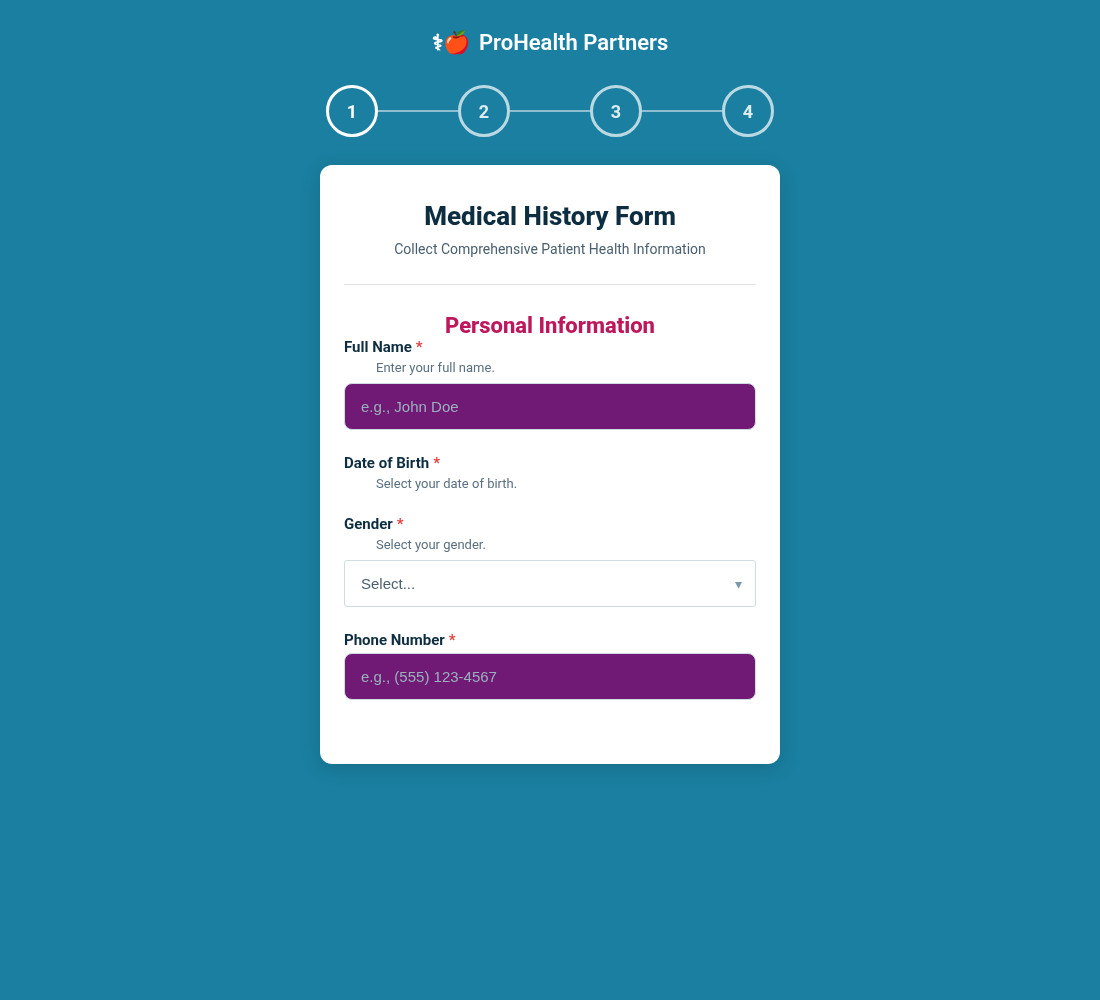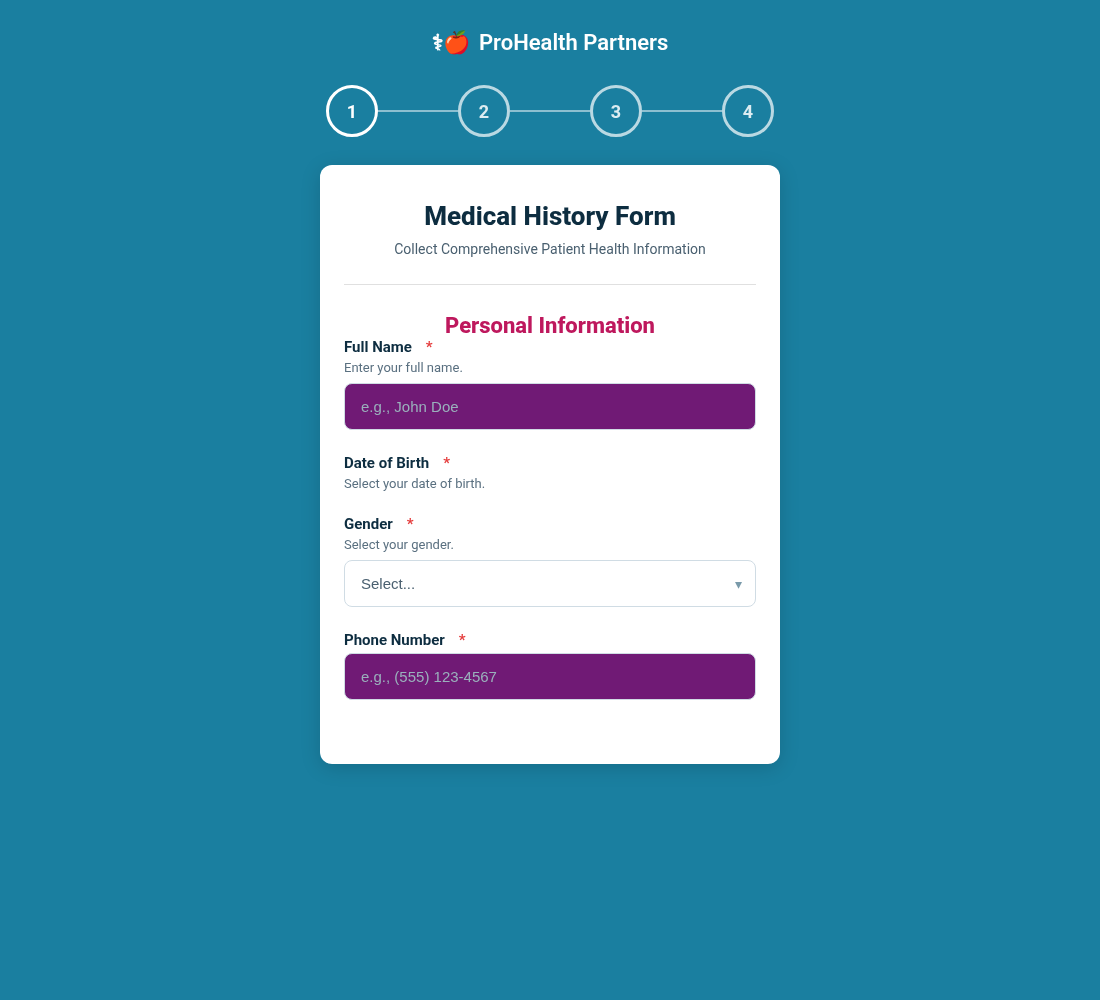--- a/index.html
+++ b/index.html
@@ -131,32 +131,33 @@
       margin-bottom: 24px;
     }
 
     .field-label {
       font-size: 15px;
       font-weight: 700;
       color: #0d2d40;
       margin-bottom: 4px;
       display: flex;
       align-items: center;
-      gap: 14px;
+      gap: 4px;
     }
 
     .required-star {
       color: #e53e3e;
       font-size: 15px;
     }
 
     .field-hint {
       font-size: 13px;
       color: #5a7080;
       margin-bottom: 8px;
+      margin-left: 32px;
     }
 
     .field-input {
       width: 100%;
       padding: 14px 16px;
       border: 1px solid #d0dce4;
       border-radius: 8px;
       font-size: 15px;
       color: #9ab0bc;
       outline: none;
@@ -169,21 +170,21 @@
     }
 
     .select-wrapper {
       position: relative;
     }
 
     .select-wrapper select {
       width: 100%;
       padding: 14px 16px;
       border: 1px solid #d0dce4;
-      border-radius: 8px;
+      border-radius: 3px;
       font-size: 15px;
       color: #4a6070;
       outline: none;
       background: white;
       appearance: none;
       cursor: pointer;
     }
 
     .select-arrow {
       position: absolute;

